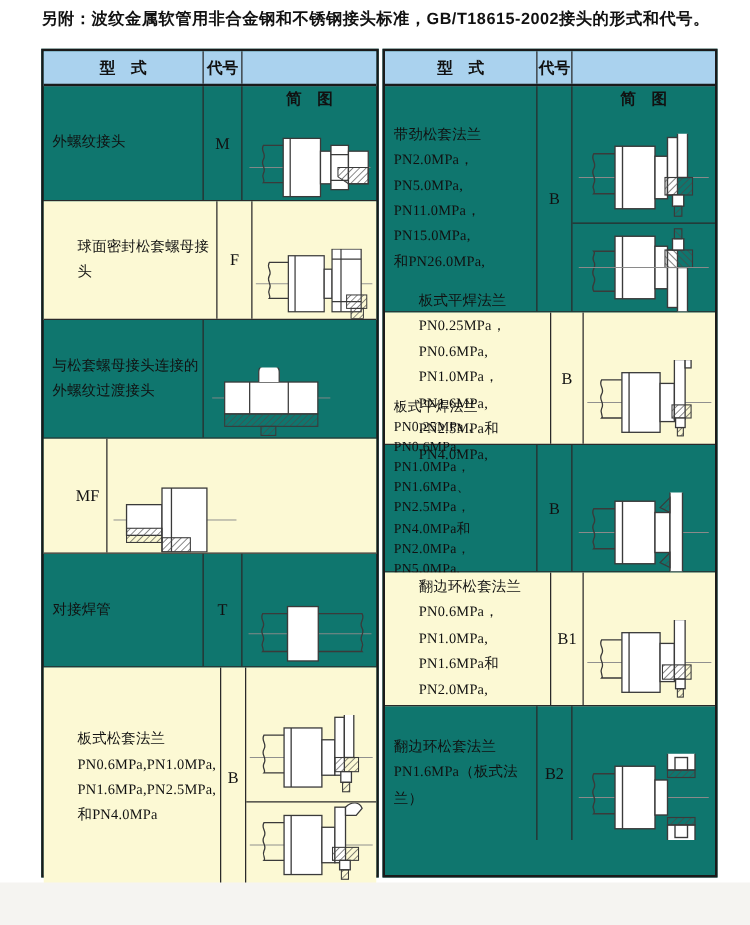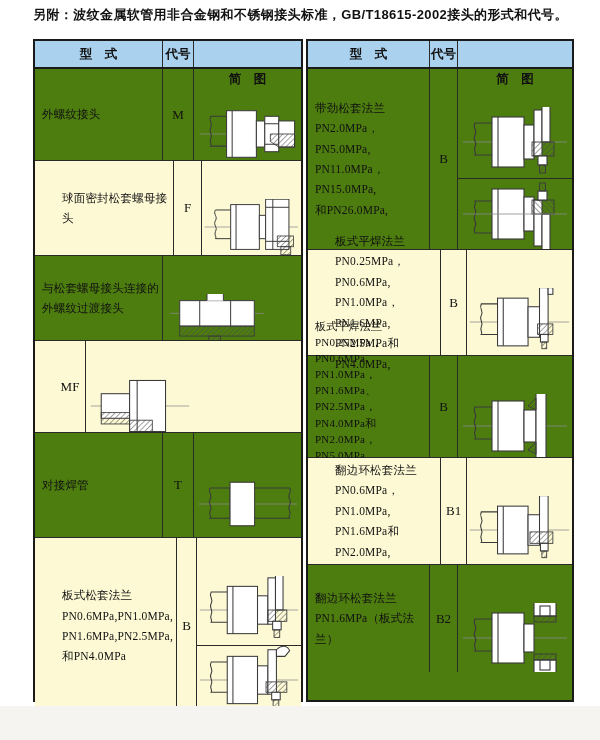--- a/index.html
+++ b/index.html
@@ -7,21 +7,21 @@
     width:600px;height:740px;position:relative;background:#ffffff;
     font-family:"Liberation Serif","DejaVu Serif",serif;color:#1a1a1a;
     overflow:hidden;
   }
   .doc-title{
     position:absolute;left:33px;top:6px;width:560px;
     font-family:"Liberation Sans","DejaVu Sans",sans-serif;
     font-weight:bold;font-size:13px;letter-spacing:0.4px;color:#111;
   }
   .tbl{
-    position:absolute;top:39px;background:#4d7c0f;
+    position:absolute;top:39px;background:#0f766e;
     border:2px solid #1a1a1a;box-sizing:border-box;
     display:flex;flex-direction:column;
   }
   .tbl-left{left:33px;width:270px;height:663px;}
   .tbl-right{left:306px;width:268px;height:663px;}
   .thead{
     display:flex;height:28px;flex:0 0 28px;background:#aad2ee;
     border-bottom:2px solid #1a1a1a;box-sizing:border-box;
     font-family:"Liberation Sans","DejaVu Sans",sans-serif;
     font-weight:bold;font-size:12.5px;color:#111;
@@ -109,21 +109,21 @@
         <rect class="dg" x="71" y="13" width="26" height="56"></rect>
         <line class="dg" x1="79" y1="13" x2="79" y2="69"></line>
         <line class="dg" x1="71" y1="22" x2="97" y2="22"></line>
         <line class="dg" x1="71" y1="60" x2="97" y2="60"></line>
         <rect class="ht" x="84" y="54" width="18" height="12"></rect>
         <rect class="ht" x="88" y="66" width="11" height="9"></rect>
       </svg>
     </div>
   </div>
 
-  <div class="trow" style="height:85px">
+  <div class="trow" style="height:95px">
     <div class="cell c-type-l type">与松套螺母接头连接的
 外螺纹过渡接头</div>
     <div class="cell c-diag-l diag">
       <svg width="104" height="80" viewBox="0 0 110 88">
         <line class="cl" x1="3" y1="40" x2="107" y2="40"></line>
         <rect class="dg" x="14" y="26" width="82" height="28"></rect>
         <path class="dg" d="M44,26 V17 q0,-5 5,-5 h8 q5,0 5,5 v9"></path>
         <line class="dg" x1="36" y1="26" x2="36" y2="54"></line>
         <line class="dg" x1="70" y1="26" x2="70" y2="54"></line>
         <rect class="ht" x="14" y="54" width="82" height="11"></rect>
@@ -139,21 +139,21 @@
         <line class="cl" x1="3" y1="44" x2="107" y2="44"></line>
         <rect class="dg" x="14" y="31" width="30" height="26"></rect>
         <rect class="dg" x="44" y="17" width="38" height="54"></rect>
         <line class="dg" x1="52" y1="17" x2="52" y2="71"></line>
         <rect class="ht" x="14" y="51" width="30" height="12"></rect>
         <rect class="ht" x="44" y="59" width="24" height="12"></rect>
       </svg>
     </div>
   </div>
 
-  <div class="trow" style="height:105px">
+  <div class="trow" style="height:91px">
     <div class="cell c-type-l type">对接焊管</div>
     <div class="cell c-code-l code">T</div>
     <div class="cell c-diag-l diag">
       <svg width="104" height="84" viewBox="0 0 110 88">
         <line class="cl" x1="3" y1="44" x2="107" y2="44"></line>
         <path class="dgn" d="M36,27 H15 c-3,5 3,7 0,12 c-3,5 3,7 0,12 c-2,4 2,6 0,8 H36"></path>
         <line class="dg" x1="36" y1="27" x2="36" y2="59"></line>
         <rect class="dg" x="36" y="21" width="26" height="46"></rect>
         <path class="dgn" d="M62,27 H99 c3,5 -3,7 0,12 c3,5 -3,7 0,12 c2,4 -2,6 0,8 H62"></path>
       </svg>

